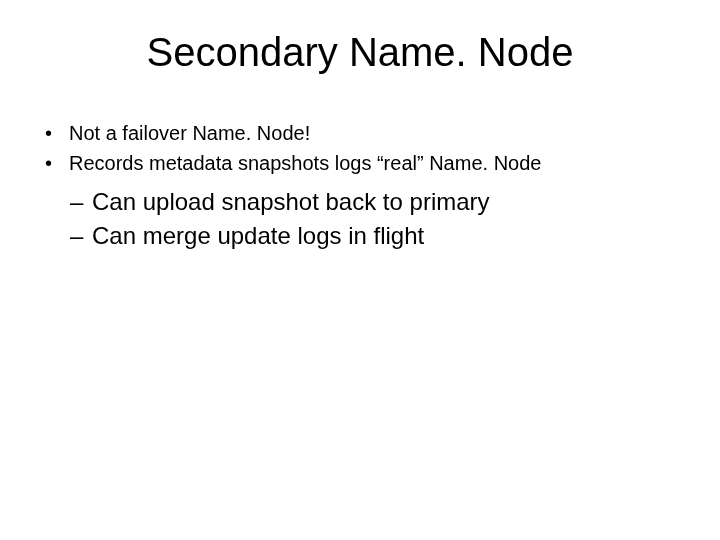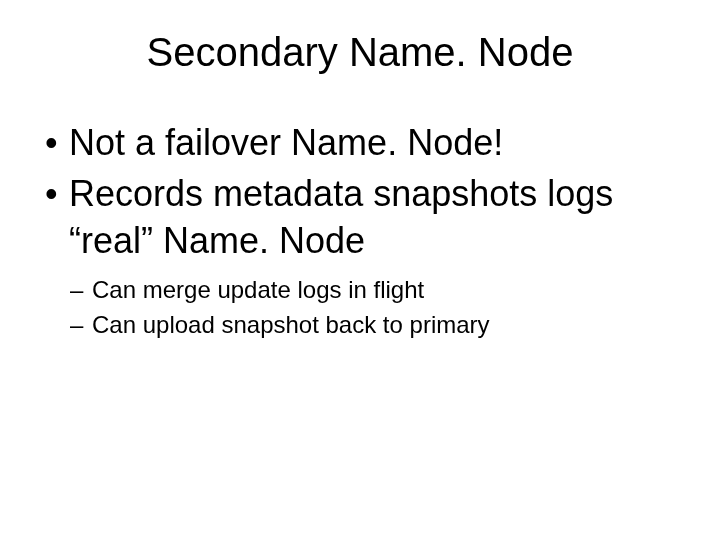--- a/index.html
+++ b/index.html
@@ -20,21 +20,21 @@
       font-size: 40px;
       text-align: center;
       margin-bottom: 45px;
       font-weight: normal;
     }
     .bullet-list {
       list-style: none;
       padding-left: 15px;
     }
     .bullet-item {
-      font-size: 36px;
+      font-size: 20px;
       line-height: 1.3;
       margin-bottom: 4px;
       position: relative;
       padding-left: 24px;
     }
     .bullet-item::before {
       content: "•";
       position: absolute;
       left: 0;
       top: 0;
@@ -62,15 +62,15 @@
 <body>
 
 <h1 class="title">Secondary Name. Node</h1>
 
 <ul class="bullet-list">
   <li class="bullet-item">Not a failover Name. Node!</li>
   <li class="bullet-item">Records metadata snapshots logs “real” Name. Node</li>
 </ul>
 
 <ul class="sub-list">
+  <li class="sub-item">Can upload snapshot back to primary</li>
   <li class="sub-item">Can merge update logs in flight</li>
-  <li class="sub-item">Can upload snapshot back to primary</li>
 </ul>
 
 </body></html>

